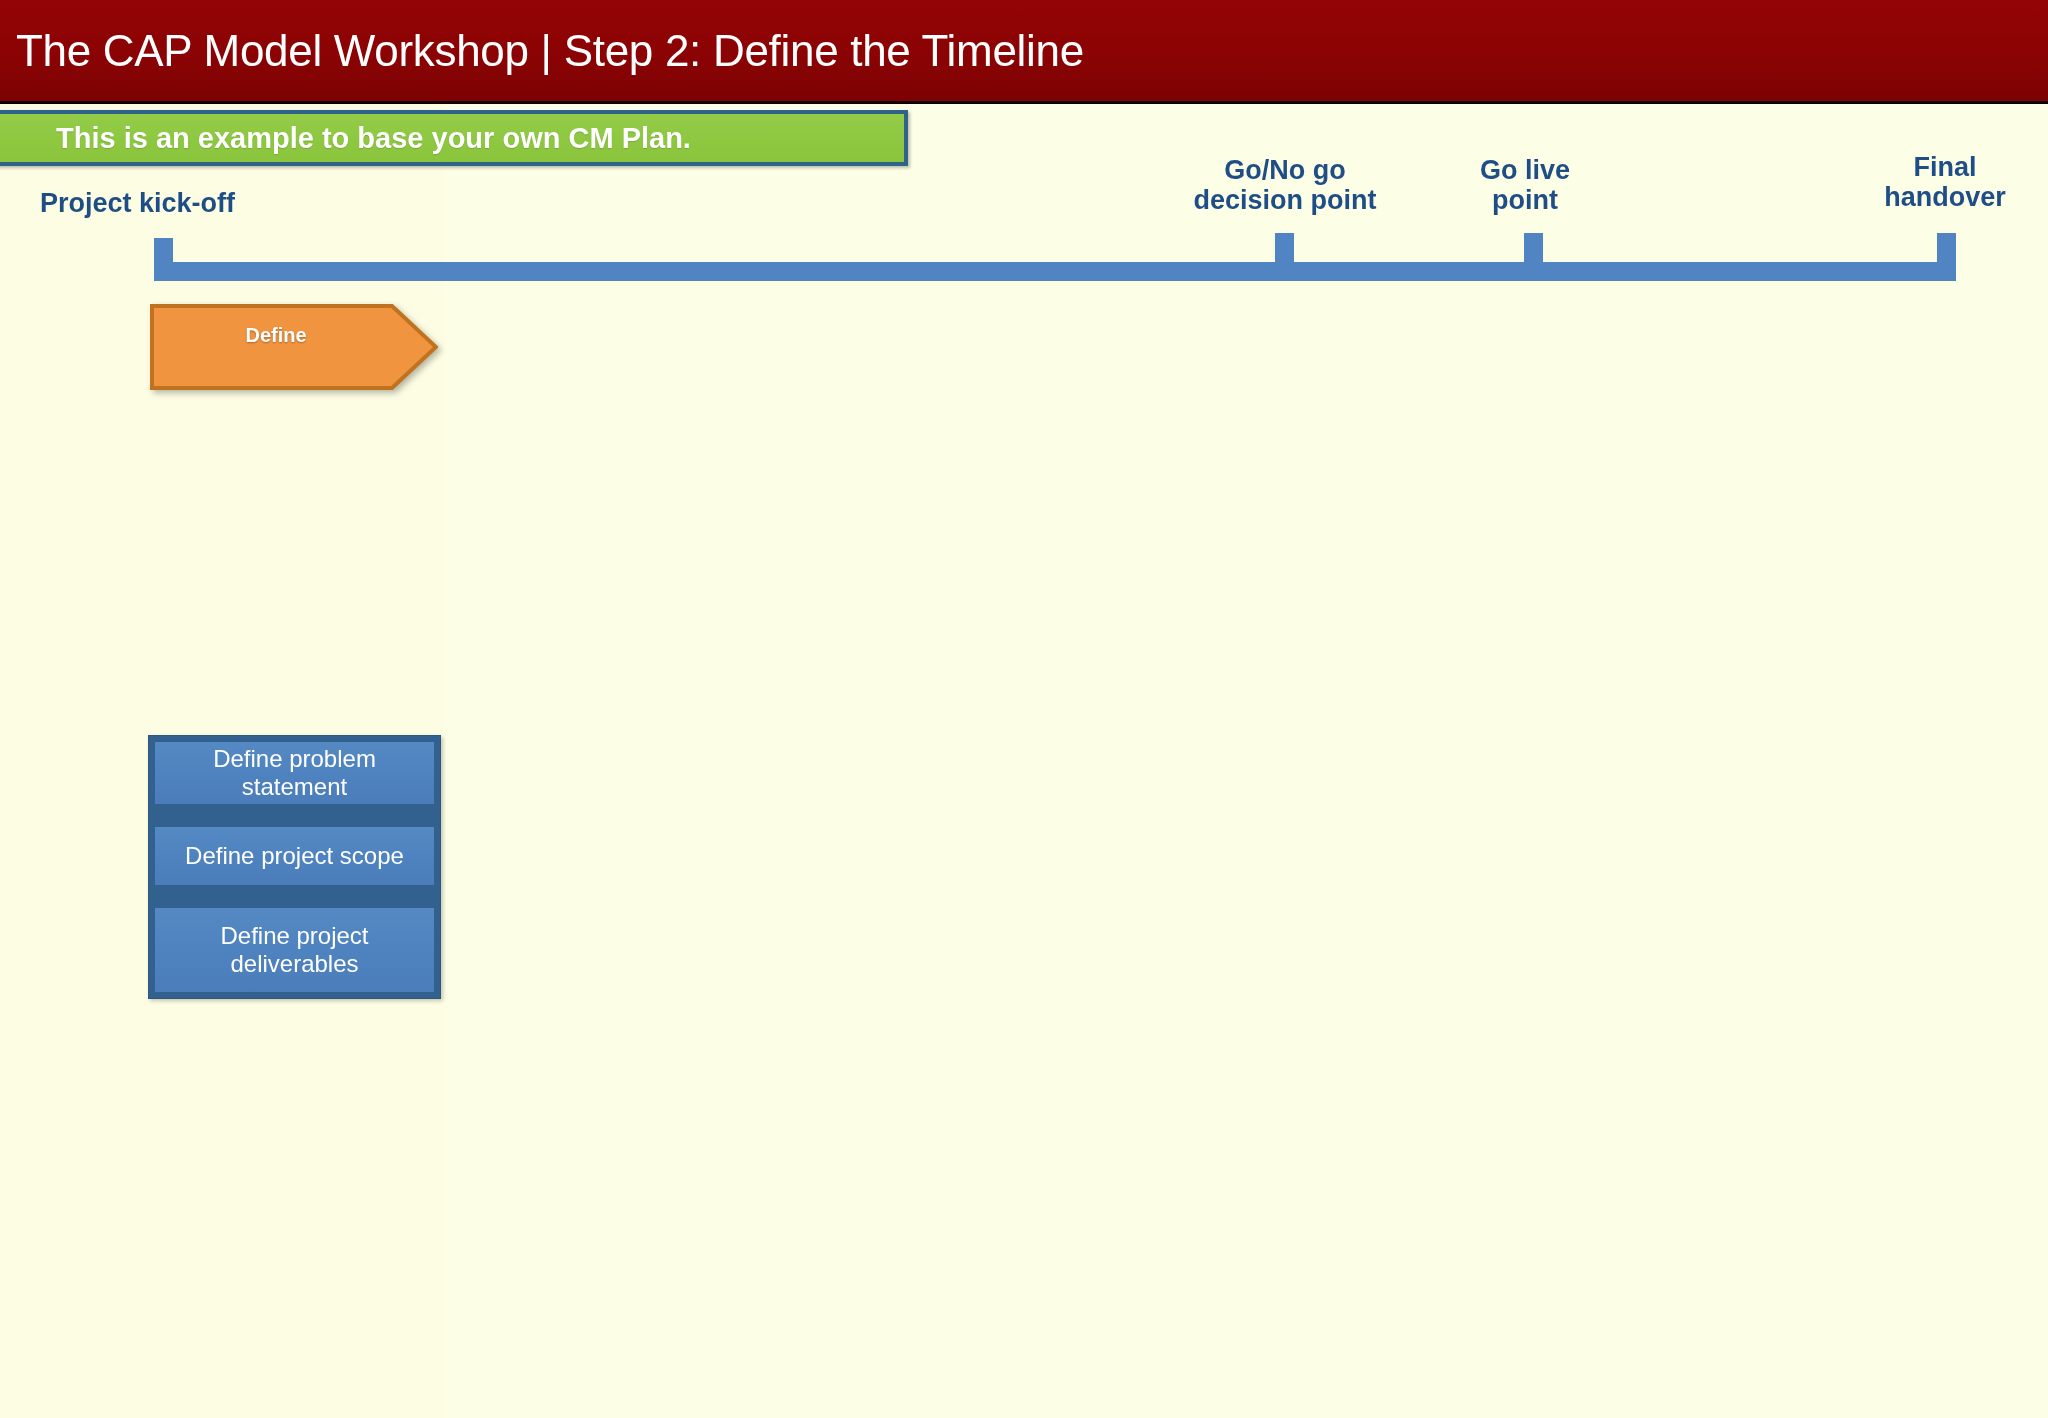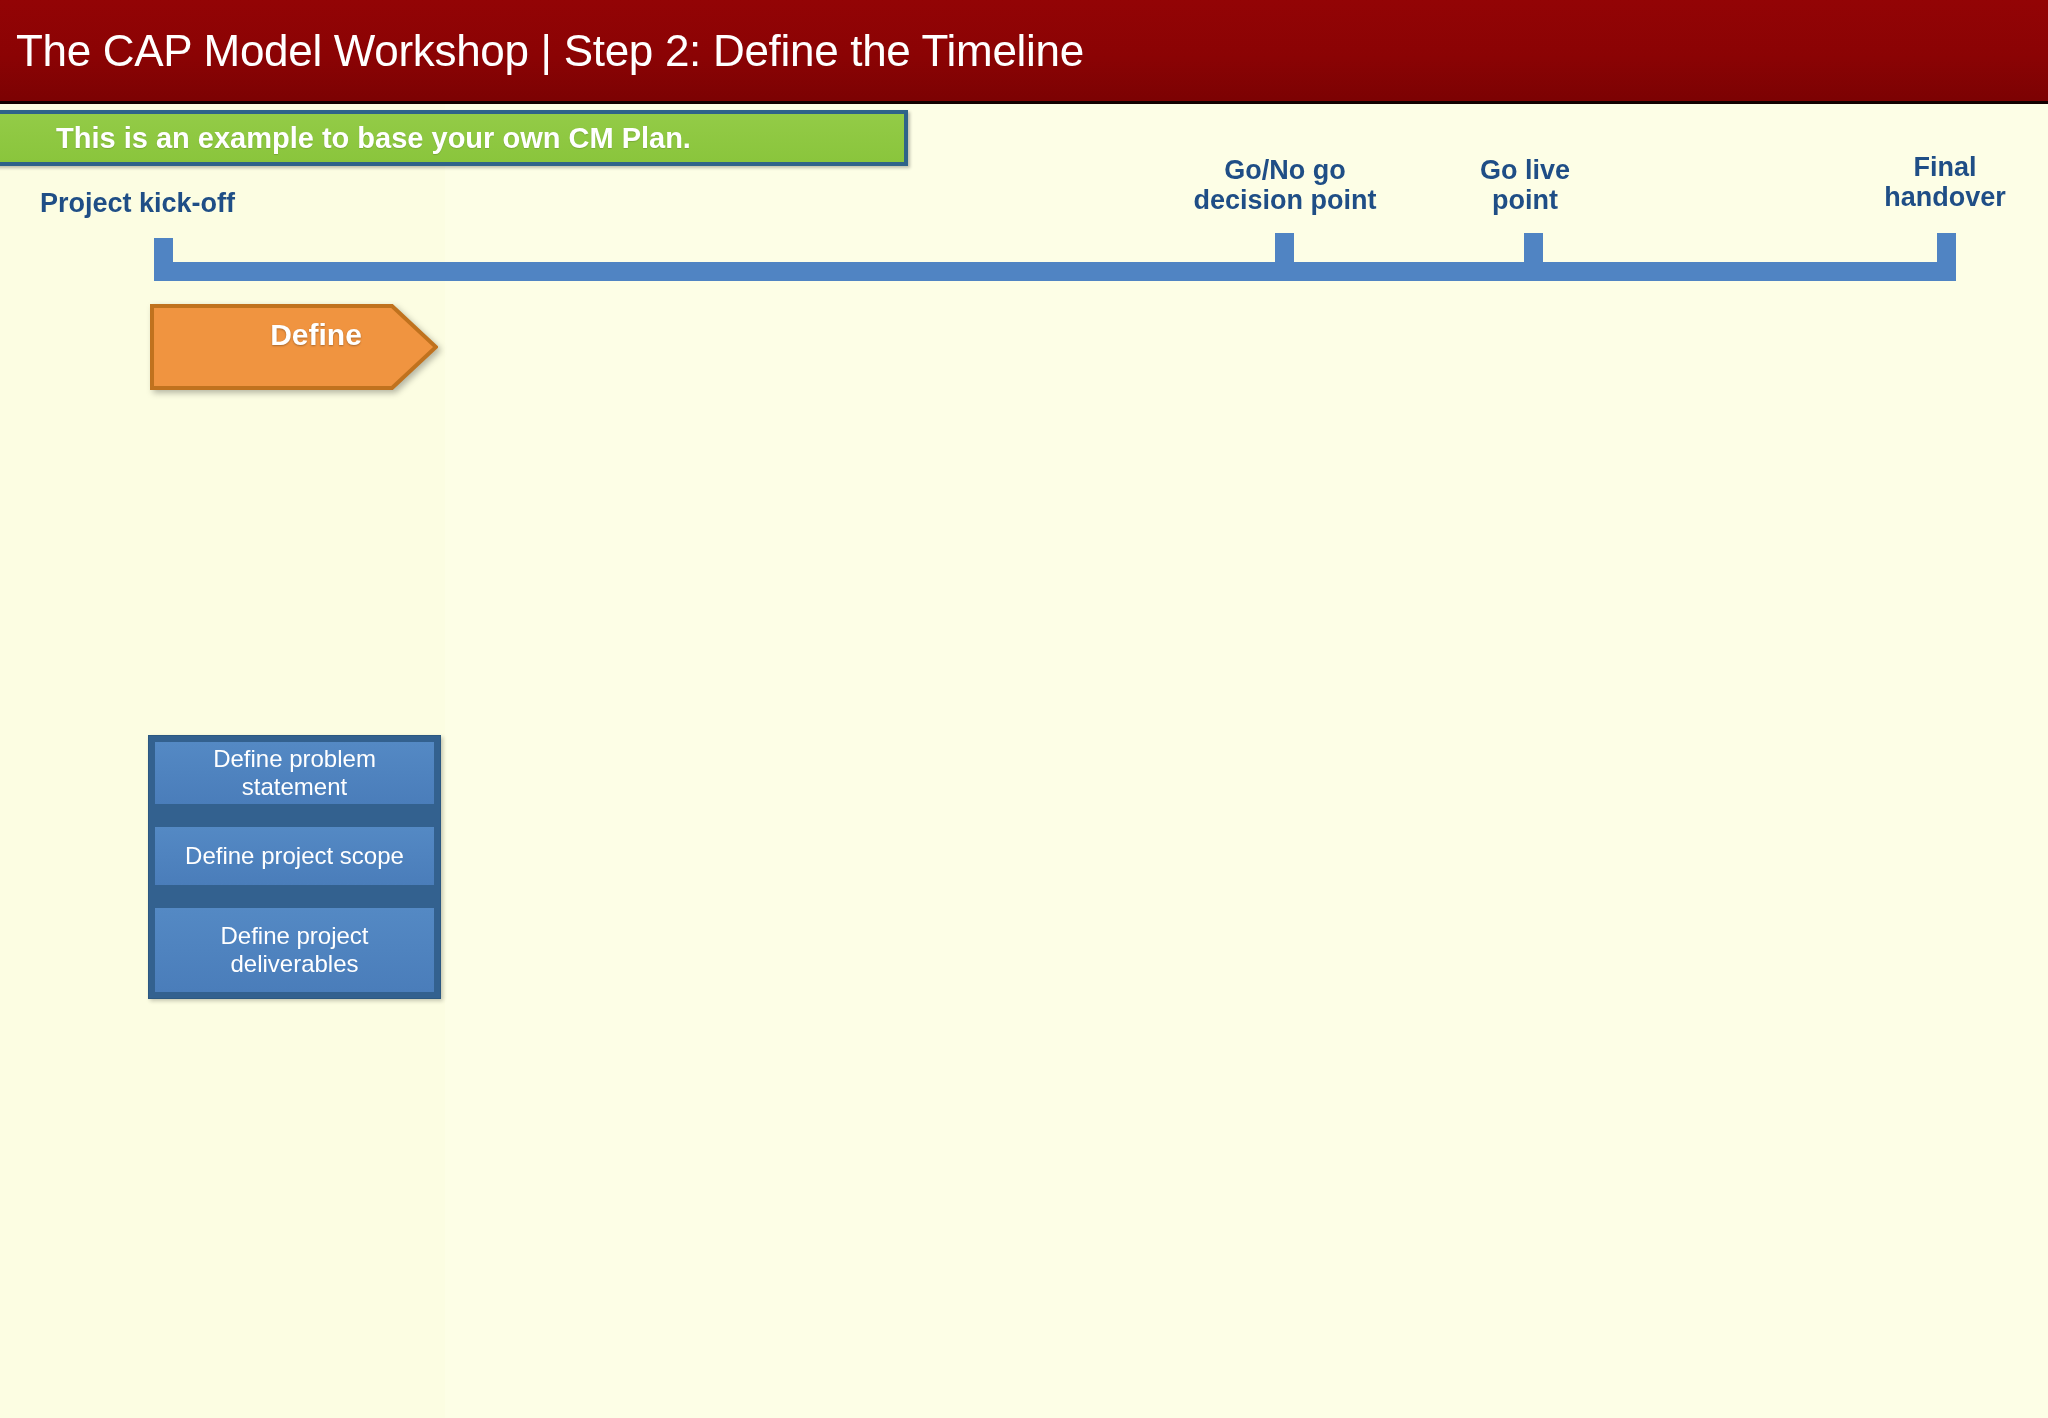--- a/index.html
+++ b/index.html
@@ -149,25 +149,24 @@
   .chevron svg { display: block; }
   .chevron-label {
     position: absolute;
     left: 0; top: 0;
     width: 252px;
     height: 62px;
     display: flex;
     align-items: center;
     justify-content: center;
     color: #FFFFFF;
-    font-size: 30px;
+    font-size: 20px;
     font-weight: bold;
     text-shadow: 0 1px 2px rgba(0,0,0,0.30);
     pointer-events: none;
-    margin-left: 40px;
   }
 
   
   .task-group {
     position: absolute;
     left: 148px;
     top: 735px;
     width: 293px;
     background: #33618F;
     border: 1px solid #2C5880;

